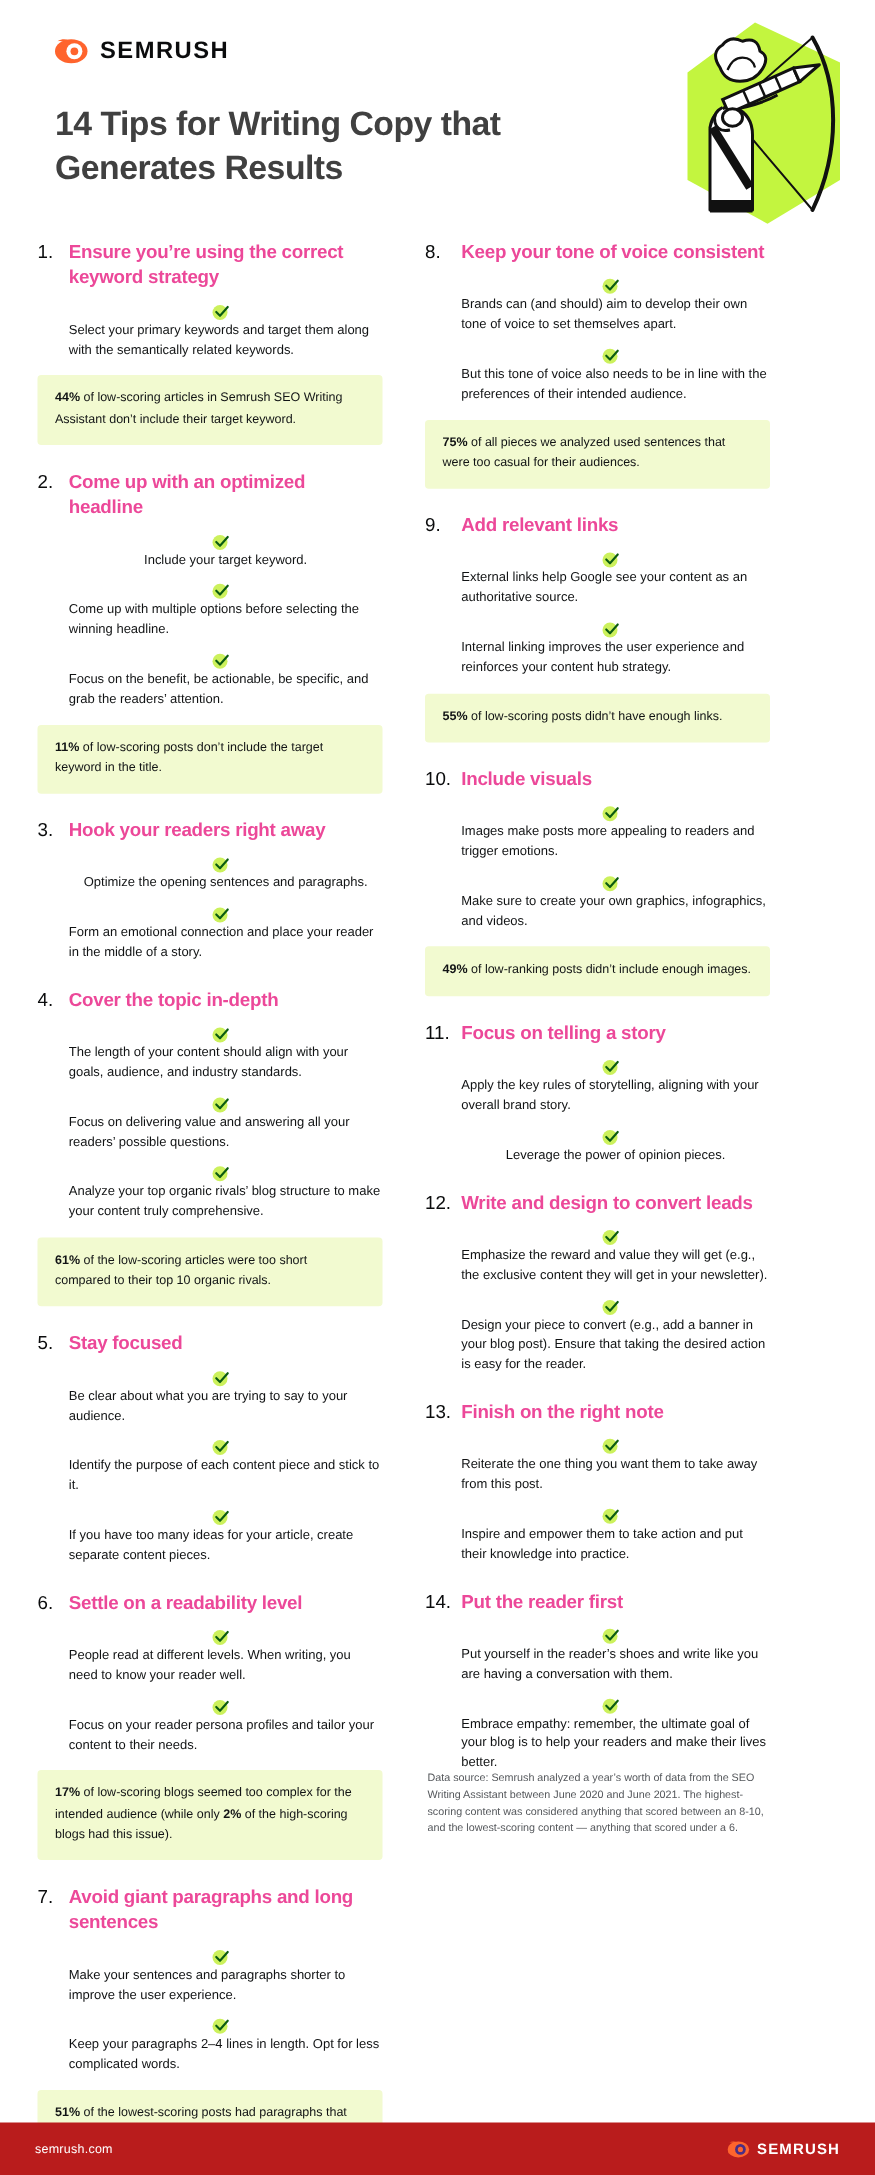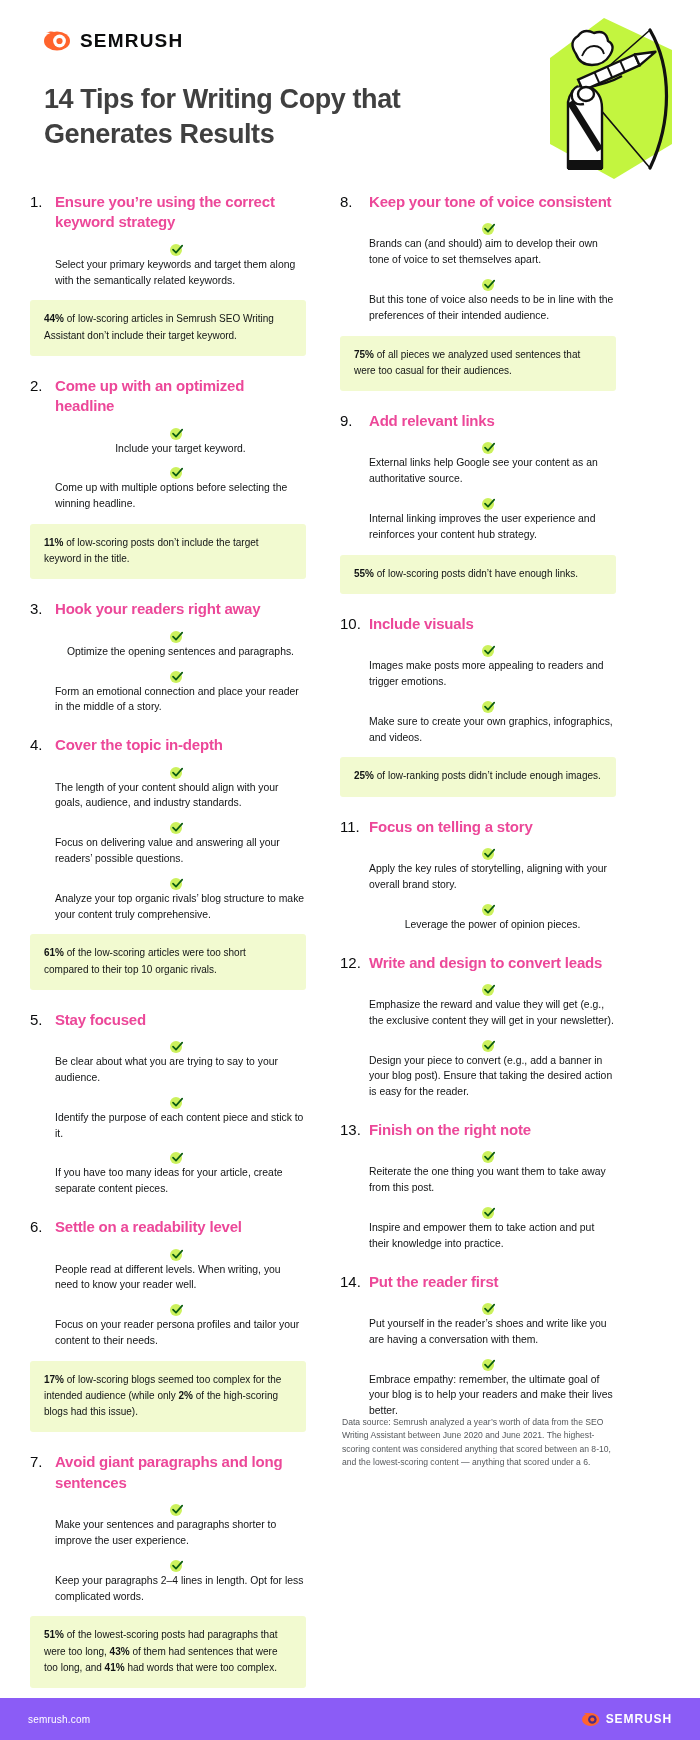--- a/index.html
+++ b/index.html
@@ -126,21 +126,21 @@
     font-size: 8.6px;
     line-height: 1.55;
     color: #55585c;
   }
 
   
   .footer {
     position: absolute;
     left: 0; bottom: 0;
     width: 700px; height: 42px;
-    background: #8b5cf6;
+    background: #b91c1c;
     display: flex;
     align-items: center;
     justify-content: space-between;
     padding: 0 28px;
   }
   .footer-url { font-size: 10px; color: #ffffff; letter-spacing: .2px; }
   .footer-logo { display: flex; align-items: center; gap: 6px; }
   .footer-logo-text {
     font-size: 12px; font-weight: bold; letter-spacing: .9px; color: #ffffff;
   }
@@ -230,20 +230,29 @@
             </div>
             <div class="bullet">
               <span class="check">
                 <span class="blob"></span>
                 <svg width="13" height="13" viewBox="0 0 13 13">
                   <path d="M2 6.6 L5 9.6 L11.2 2.6" stroke="#0b5b12" stroke-width="1.7" fill="none" stroke-linecap="round" stroke-linejoin="round"></path>
                 </svg>
               </span>
               <span class="bullet-text">Come up with multiple options before selecting the winning headline.</span>
             </div>
+            <div class="bullet">
+              <span class="check">
+                <span class="blob"></span>
+                <svg width="13" height="13" viewBox="0 0 13 13">
+                  <path d="M2 6.6 L5 9.6 L11.2 2.6" stroke="#0b5b12" stroke-width="1.7" fill="none" stroke-linecap="round" stroke-linejoin="round"></path>
+                </svg>
+              </span>
+              <span class="bullet-text">Focus on the benefit, be actionable, be specific, and grab the readers’ attention.</span>
+            </div>
           </div>
           <div class="stat">
             <p><b>11%</b> of low-scoring posts don’t include the target keyword in the title.</p>
           </div>
         </div>
         <div class="tip">
           <div class="tip-head">
             <span class="tip-num">3.</span>
             <span class="tip-title">Hook your readers right away</span>
           </div>
@@ -478,21 +487,21 @@
               <span class="check">
                 <span class="blob"></span>
                 <svg width="13" height="13" viewBox="0 0 13 13">
                   <path d="M2 6.6 L5 9.6 L11.2 2.6" stroke="#0b5b12" stroke-width="1.7" fill="none" stroke-linecap="round" stroke-linejoin="round"></path>
                 </svg>
               </span>
               <span class="bullet-text">Make sure to create your own graphics, infographics, and videos.</span>
             </div>
           </div>
           <div class="stat">
-            <p><b>25%</b> of low-ranking posts didn’t include enough images.</p>
+            <p><b>49%</b> of low-ranking posts didn’t include enough images.</p>
           </div>
         </div>
         <div class="tip">
           <div class="tip-head">
             <span class="tip-num">11.</span>
             <span class="tip-title">Focus on telling a story</span>
           </div>
           <div class="bullets">
             <div class="bullet">
               <span class="check">

